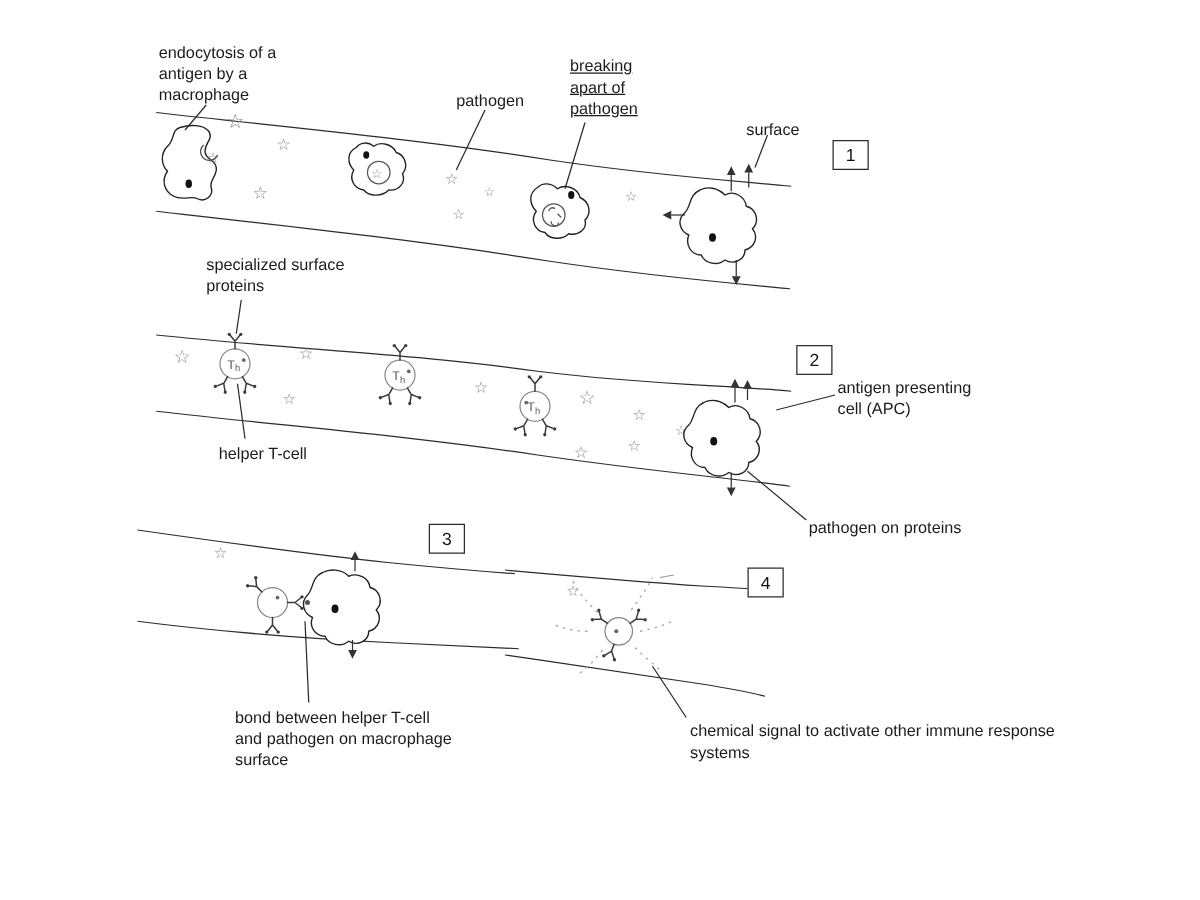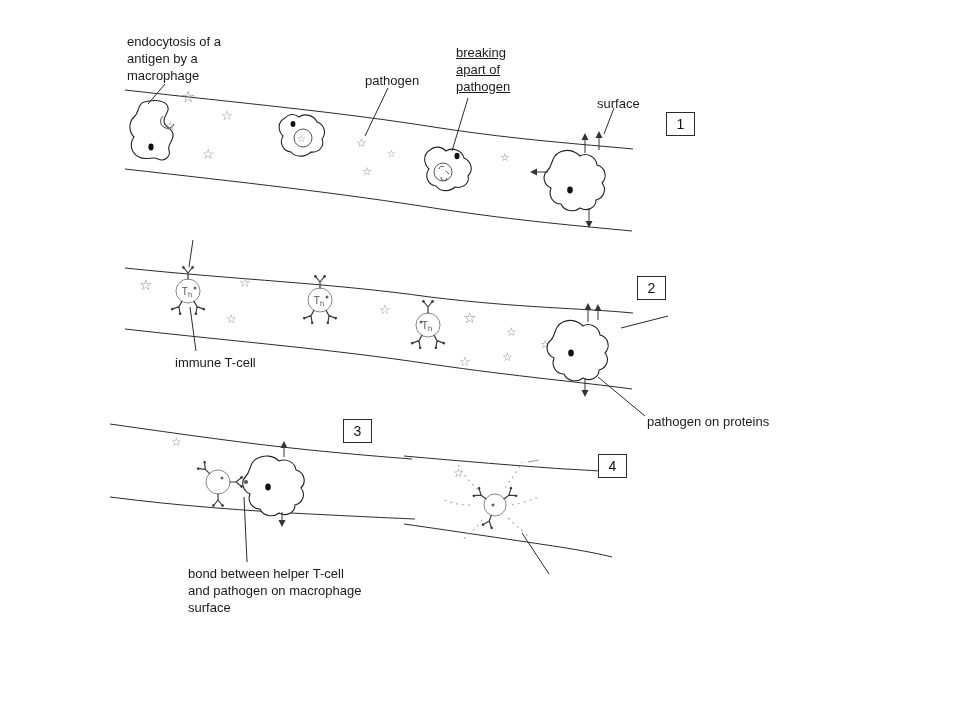--- a/index.html
+++ b/index.html
@@ -195,24 +195,30 @@
   </svg>
 
   <div class="label" style="left:127px; top:33px;">endocytosis of a
 antigen by a
 macrophage</div>
   <div class="label" style="left:365px; top:72px;">pathogen</div>
   <div class="label" style="left:456px; top:44px;text-decoration:underline;">breaking
 apart of
 pathogen</div>
   <div class="label" style="left:597px; top:95px;">surface</div>
-  <div class="label" style="left:175px; top:354px;">immune T-cell</div>
+  <div class="label" style="left:165px; top:203px;">specialized surface
+proteins</div>
+  <div class="label" style="left:670px; top:301px;">antigen presenting
+cell (APC)</div>
+  <div class="label" style="left:175px; top:354px;">helper T-cell</div>
   <div class="label" style="left:647px; top:413px;">pathogen on proteins</div>
   <div class="label" style="left:188px; top:565px;">bond between helper T-cell
 and pathogen on macrophage
 surface</div>
+  <div class="label" style="left:552px; top:576px;">chemical signal to activate other immune response
+systems</div>
 
   <div class="numbox" style="left:666px; top:112px;">1</div>
   <div class="numbox" style="left:637px; top:276px;">2</div>
   <div class="numbox" style="left:343px; top:419px;">3</div>
   <div class="numbox" style="left:598px; top:454px;">4</div>
 
 </div>
 
 </body></html>

